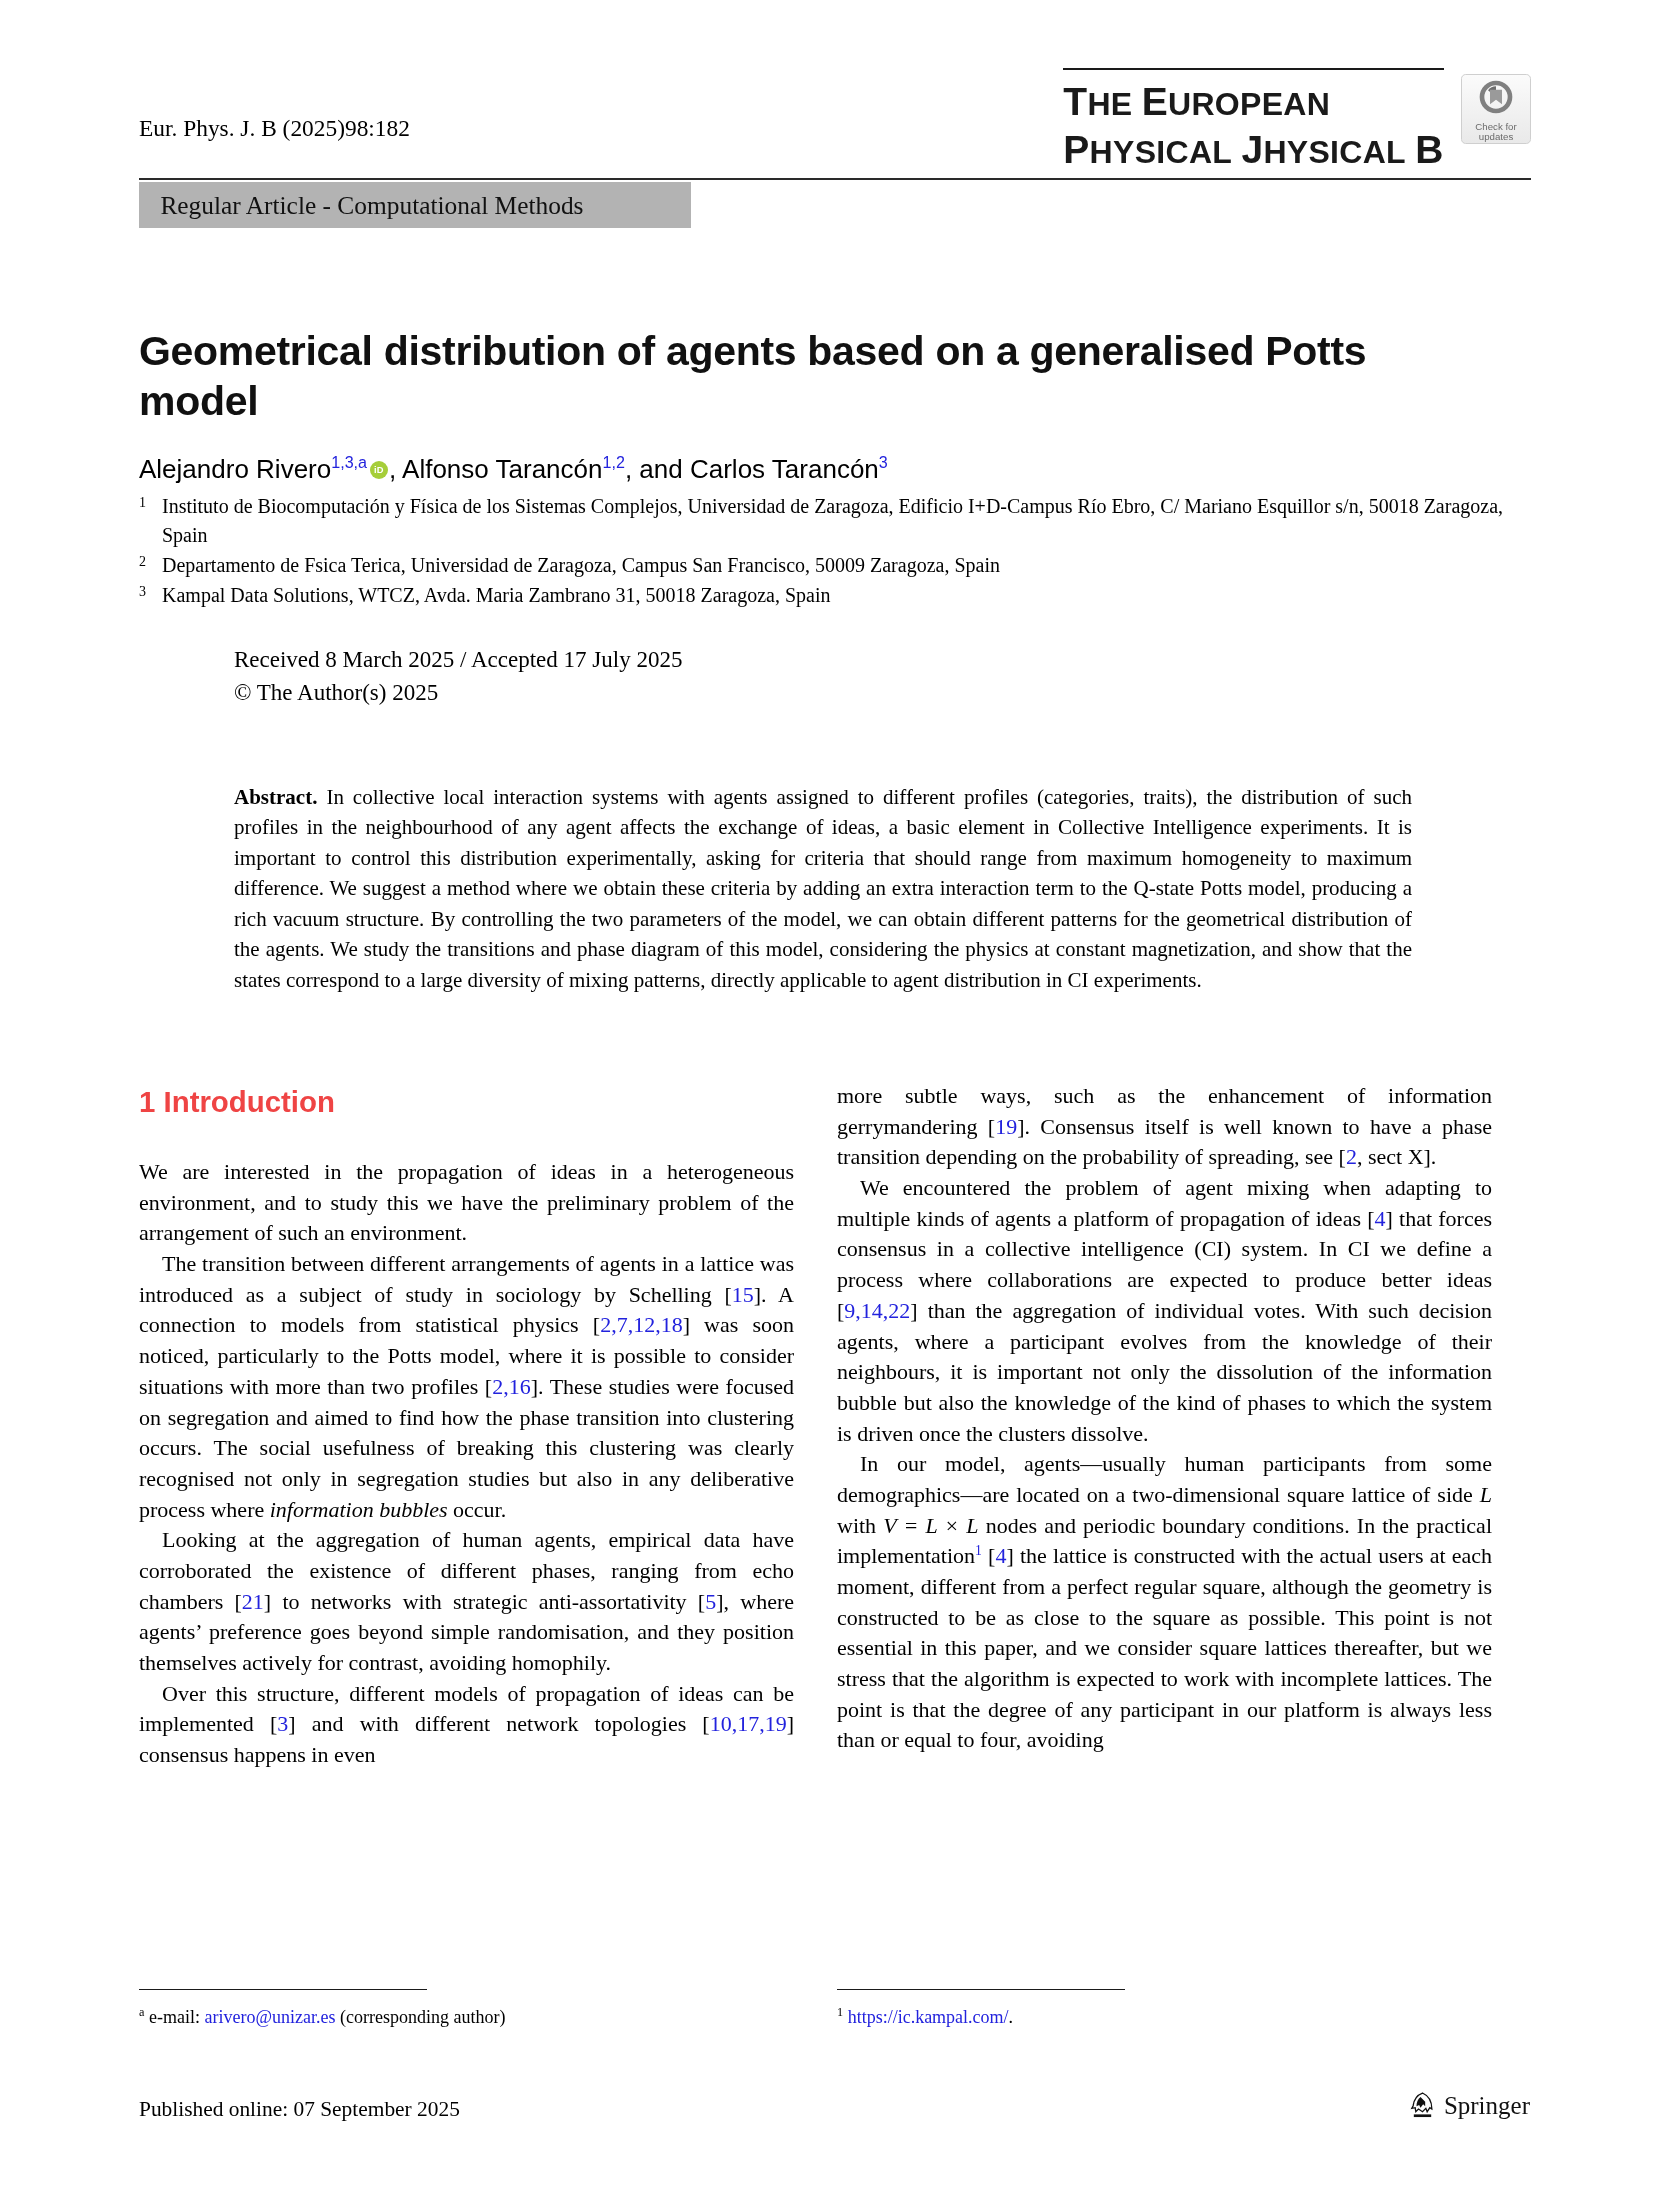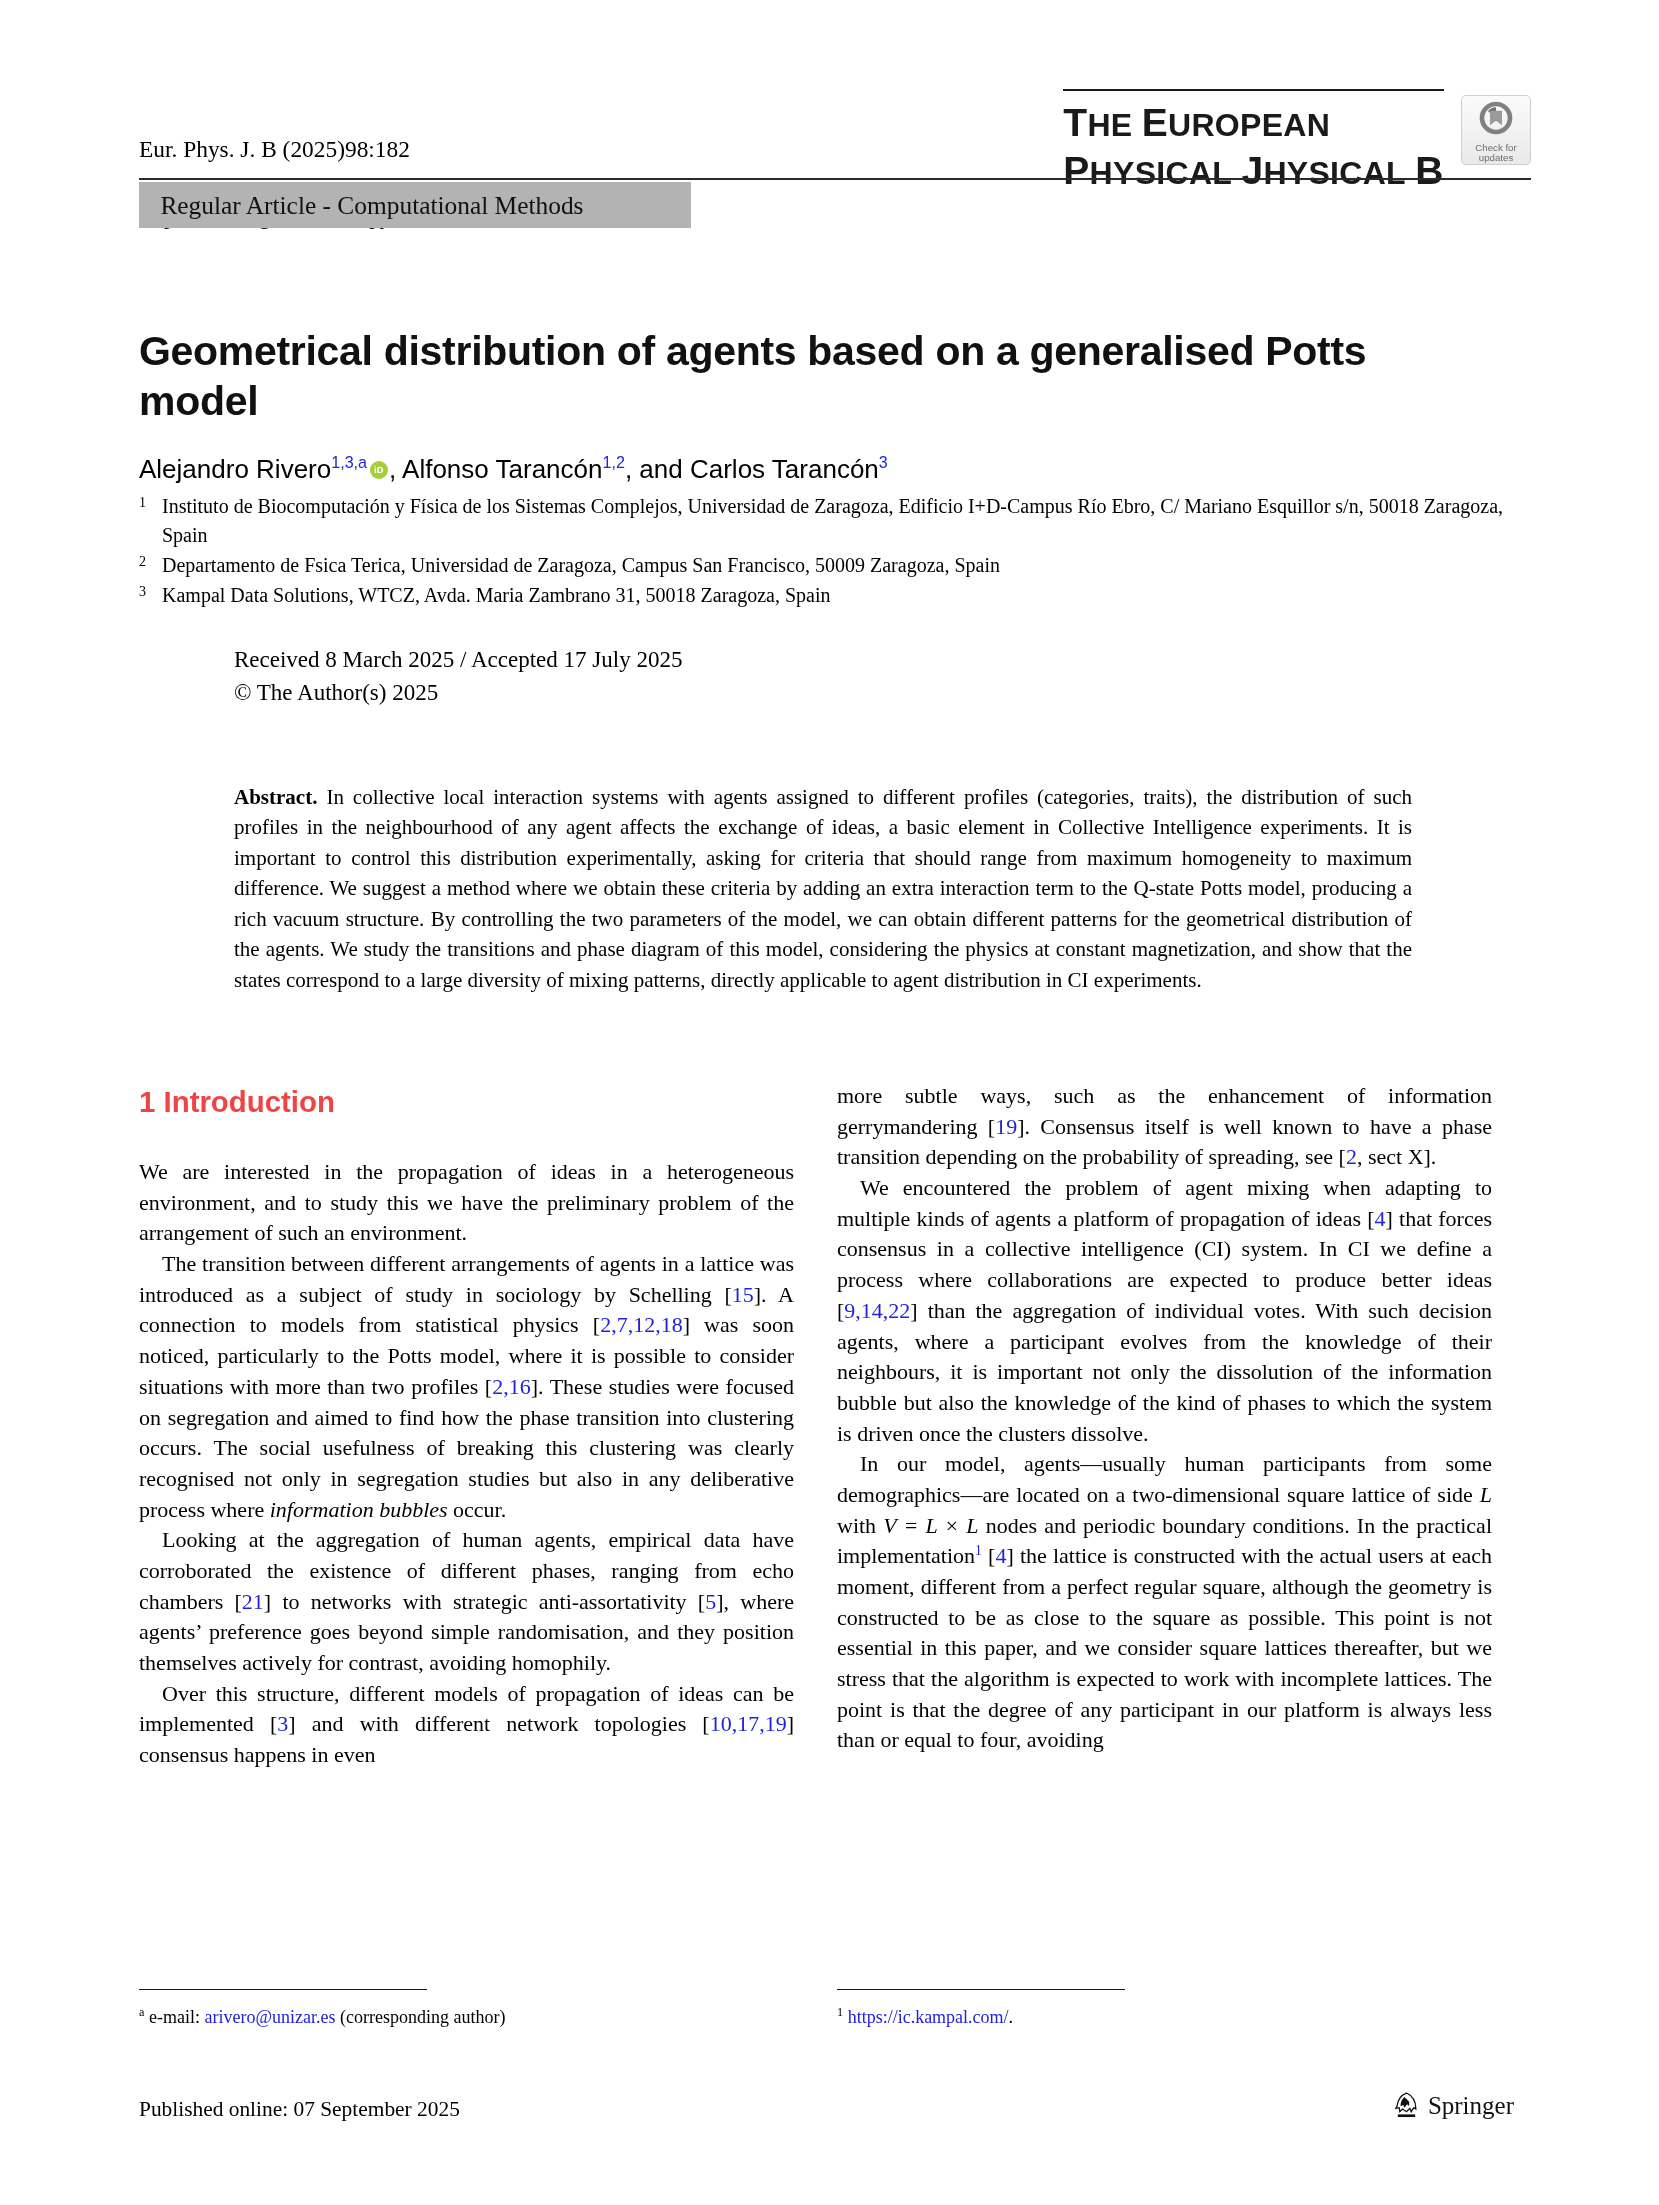--- a/index.html
+++ b/index.html
@@ -21,21 +21,20 @@
 
   
   .masthead {
     position: absolute;
     left: 139px;
     top: 79px;
     width: 1392px;
     display: flex;
     justify-content: space-between;
     align-items: flex-start;
-    margin-top: 21px;
   }
   .journal-ref {
     font-family: "Liberation Serif", serif;
     font-size: 23.4px;
     line-height: 1.42;
     color: #000;
     white-space: pre-line;
   }
   .journal-ref .line { display:block; }
 
@@ -248,21 +247,21 @@
   
   .pubonline {
     position: absolute;
     left: 139px;
     top: 2097px;
     font-family: "Liberation Serif", serif;
     font-size: 21.4px;
   }
   .springer {
     position: absolute;
-    right: 146px;
+    right: 130px;
     top: 2091px;
     display: flex;
     align-items: center;
     gap: 8px;
     font-family: "Liberation Serif", serif;
     font-size: 25px;
     color: #111;
   }
   .springer svg { display: block; }
 </style>

